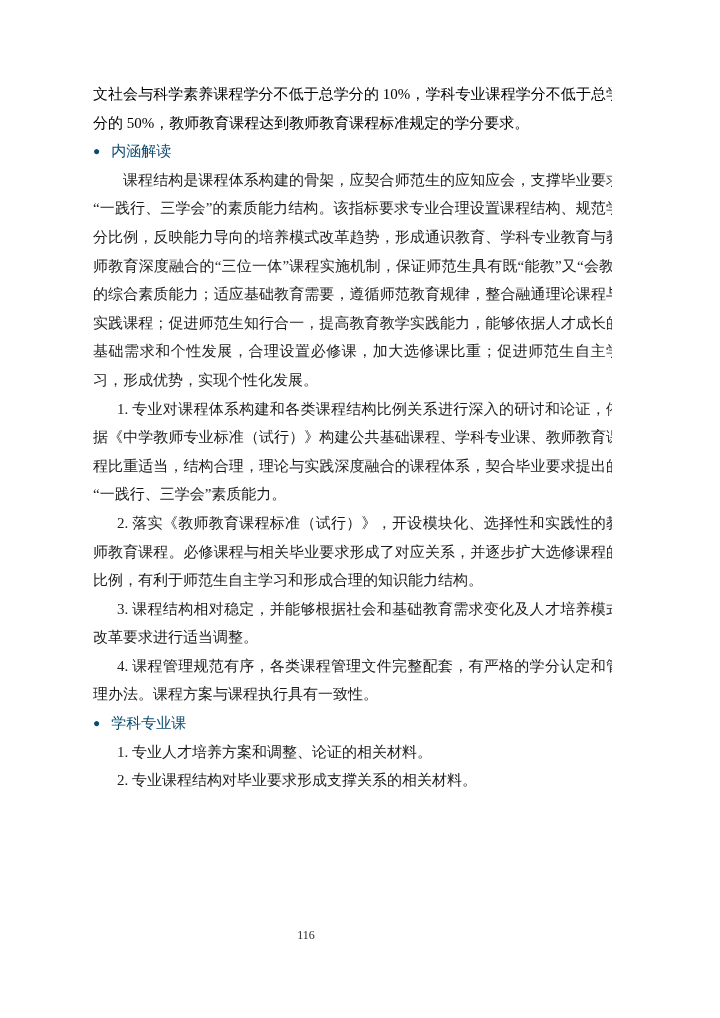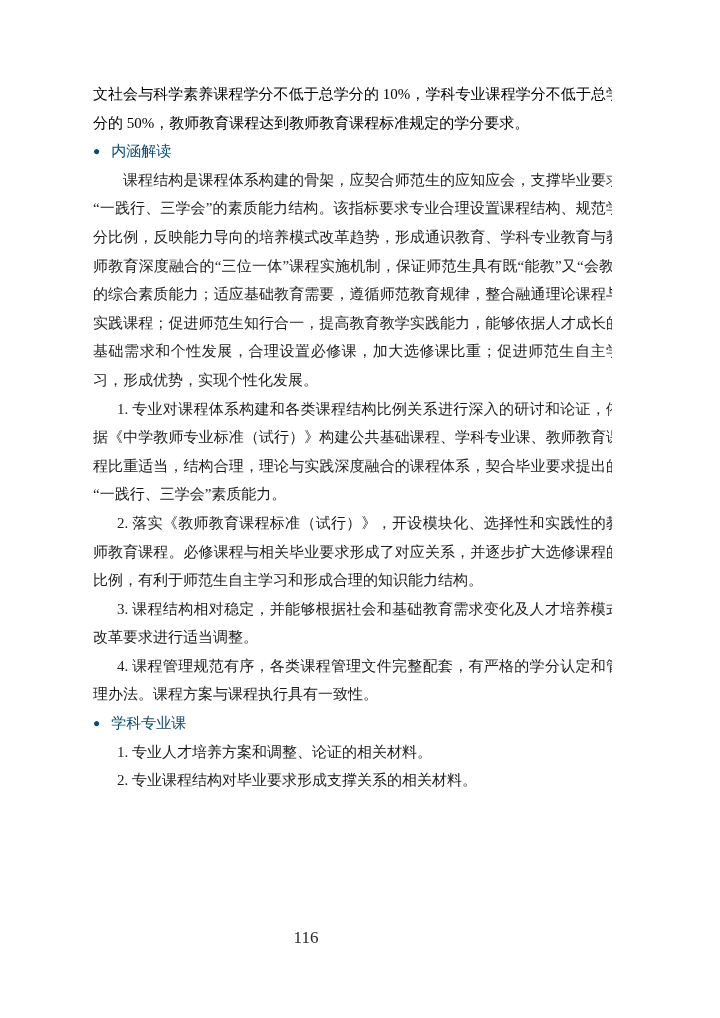--- a/index.html
+++ b/index.html
@@ -55,21 +55,21 @@
   }
   .item {
     text-indent: 1.6em;
   }
   .page-number {
     position: absolute;
     top: 928px;
     left: 0;
     width: 100%;
     text-align: center;
-    font-size: 17px;
+    font-size: 12px;
     color: #2a2a2a;
     font-family: "Liberation Serif", "DejaVu Serif", serif;
   }
 </style>
 </head>
 <body>
 
 <div class="page">
   <main class="content">
 

